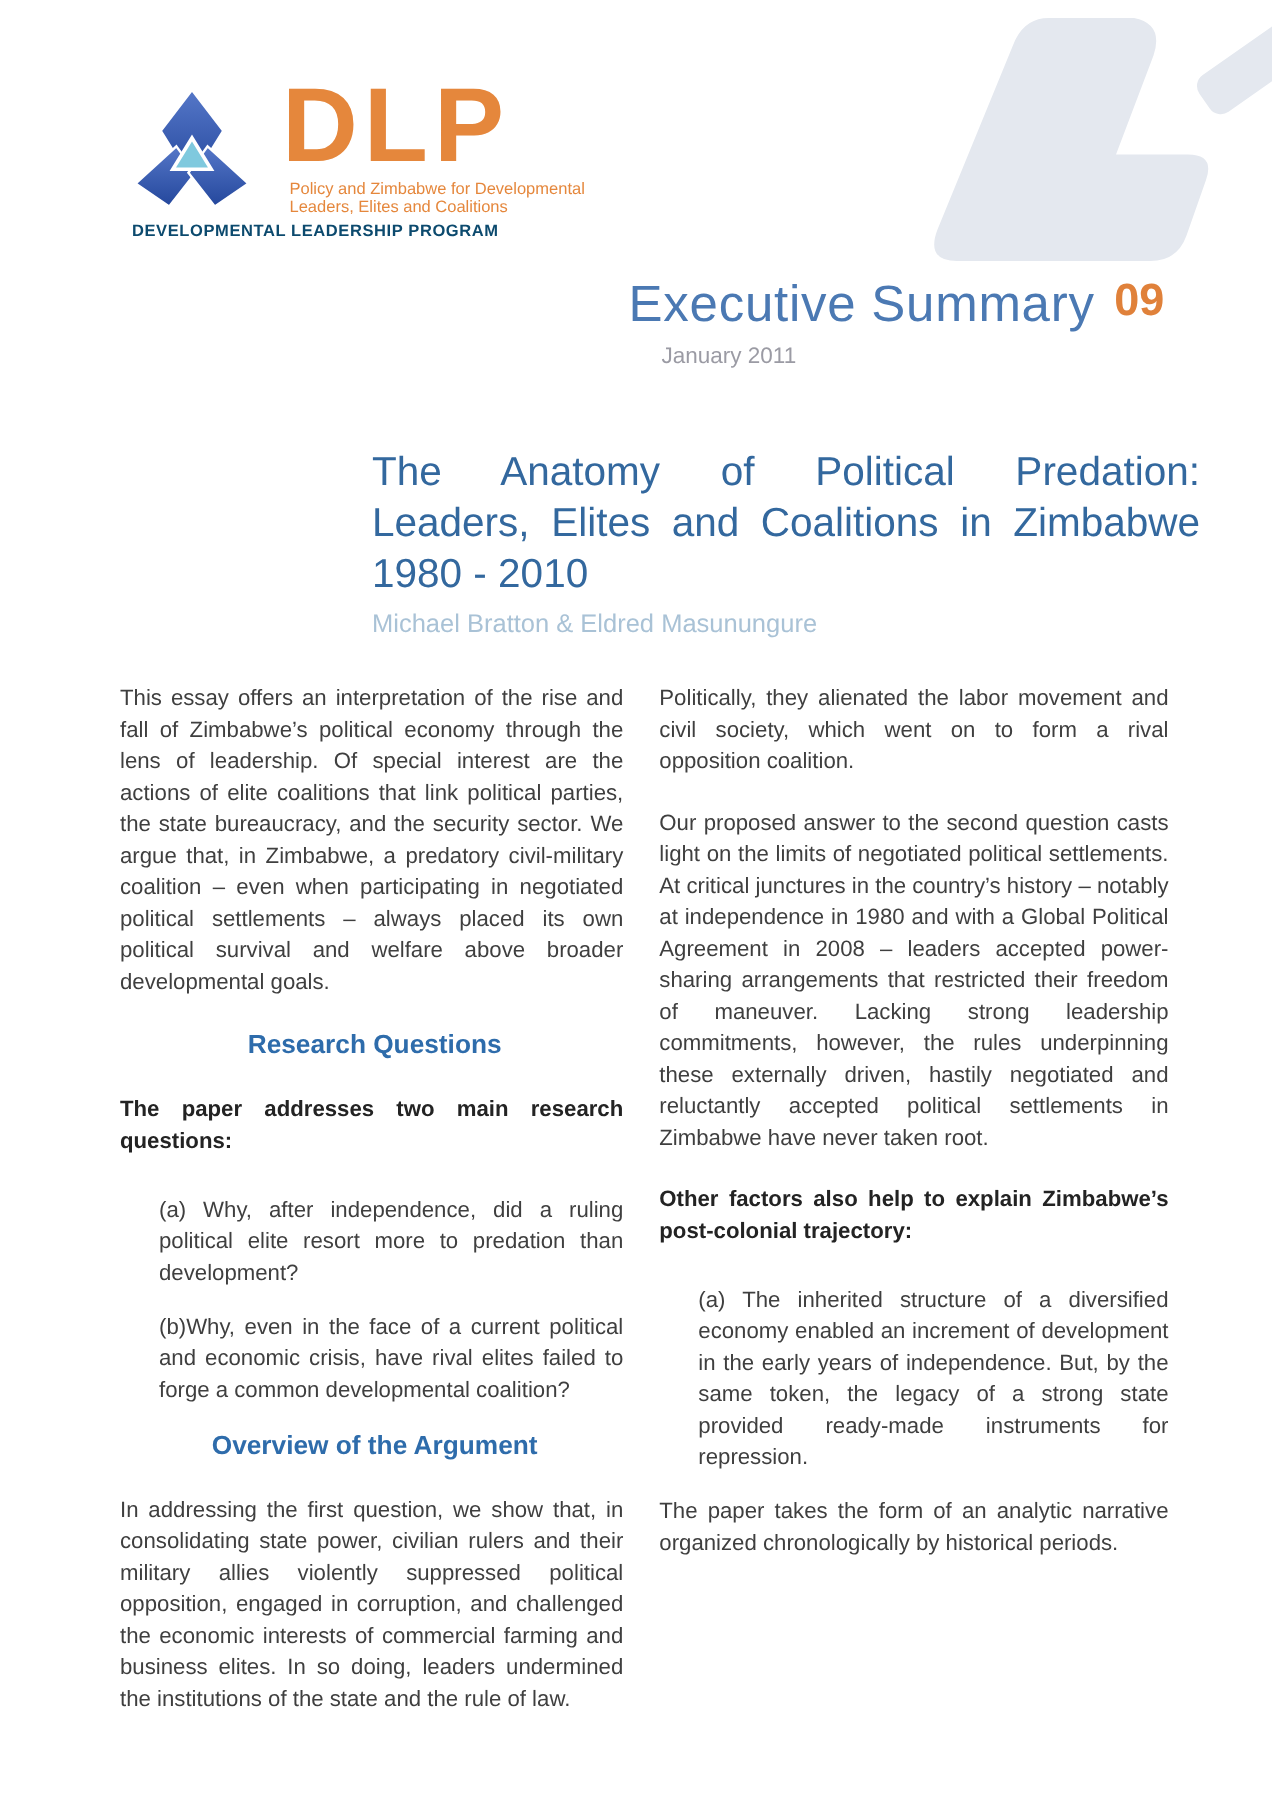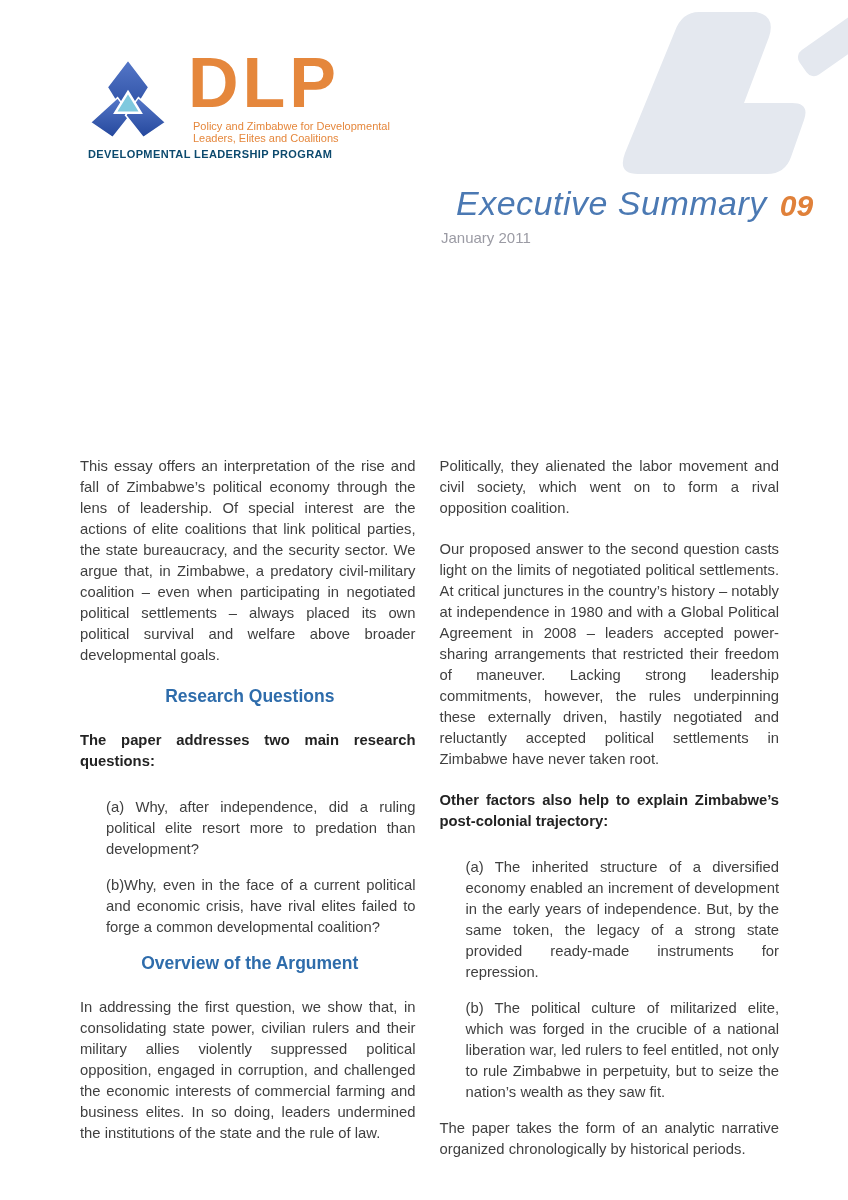--- a/index.html
+++ b/index.html
@@ -22,21 +22,21 @@
   .logo-tagline {
     position:absolute; left:193px; top:121px;
     font-size:11px; line-height:11.5px; color:#e5873c;
   }
   .program-name {
     position:absolute; left:88px; top:148px;
     font-size:11px; font-weight:700; letter-spacing:0.4px; color:#0c4a6e;
   }
 
   
-  .exec-row { position:absolute; left:456px; top:184px; display:flex; align-items:flex-end;font-style:italic; }
+  .exec-row { position:absolute; left:419px; top:184px; display:flex; align-items:flex-start; }
   .exec-title { font-size:34px; font-weight:400; color:#4b79b3; letter-spacing:0.5px; }
   .exec-issue { font-size:30px; font-weight:700; color:#e0813a; margin-left:13px; }
   .exec-date { position:absolute; left:441px; top:229px; font-size:15px; color:#9b9ba4; }
 
   
   .title-block { position:absolute; left:248px; top:297px; width:552px; color:#33689e; }
   .title-line { font-size:27px; line-height:34px; font-weight:400; }
   .title-line.just { text-align:justify; text-align-last:justify; }
   .authors { margin-top:7px; font-size:17px; color:#a9c2d6; }
 
@@ -85,34 +85,39 @@
     <div>Leaders, Elites and Coalitions</div>
   </div>
   <div class="program-name">DEVELOPMENTAL LEADERSHIP PROGRAM</div>
 
   <div class="exec-row">
     <span class="exec-title">Executive Summary</span>
     <span class="exec-issue">09</span>
   </div>
   <div class="exec-date">January 2011</div>
 
+  <div class="title-block">
+    <div class="title-line just">The Anatomy of Political Predation:</div>
+    <div class="title-line just">Leaders, Elites and Coalitions in Zimbabwe</div>
+    <div class="title-line">1980 - 2010</div>
+    <div class="authors">Michael Bratton &amp; Eldred Masunungure</div>
+  </div>
 
   <div class="columns">
     <div class="col-left">
       <p>This essay offers an interpretation of the rise and fall of Zimbabwe’s political economy through the lens of leadership.  Of special interest are the actions of elite coalitions that link political parties, the state bureaucracy, and the security sector. We argue that, in Zimbabwe, a predatory civil-military coalition – even when participating in negotiated political settlements – always placed its own political survival and welfare above broader developmental goals.</p>
       <div class="section-heading">Research Questions</div>
       <p class="lead">The paper addresses two main research questions:</p>
       <p class="indent">(a) Why, after independence, did a ruling political elite resort more to predation than development?</p>
       <p class="indent">(b)Why, even in the face of a current political and economic crisis, have rival elites failed to forge a common developmental coalition?</p>
       <div class="section-heading">Overview of the Argument</div>
       <p>In addressing the first question, we show that, in consolidating state power, civilian rulers and their military allies violently suppressed political opposition, engaged in corruption, and challenged the economic interests of commercial farming and business elites.  In so doing, leaders undermined the institutions of the state and the rule of law.</p>
     </div>
     <div class="col-right">
       <p>Politically, they alienated the labor movement and civil society, which went on to form a rival opposition coalition.</p>
       <p>Our proposed answer to the second question casts light on the limits of negotiated political settlements.  At critical junctures in the country’s history – notably at independence in 1980 and with a Global Political Agreement in 2008 – leaders accepted power-sharing arrangements that restricted their freedom of maneuver.  Lacking strong leadership commitments, however, the rules underpinning these externally driven, hastily negotiated and reluctantly accepted political settlements in Zimbabwe have never taken root.</p>
       <p class="lead">Other factors also help to explain Zimbabwe’s post-colonial trajectory:</p>
       <p class="indent">(a) The inherited structure of a diversified economy enabled an increment of development in the early years of independence.  But, by the same token, the legacy of a strong state provided ready-made instruments for repression.</p>
-      <p class="indent">(b) The political culture of militarized elite, which was forged in the crucible of a national liberation war, led rulers to feel entitled, not only to rule Zimbabwe in perpetuity, but to seize the nation’s wealth as they saw fit.</p>
       <p>The paper takes the form of an analytic narrative organized chronologically by historical periods.</p>
     </div>
   </div>
 
 </div>
 
 </body></html>

